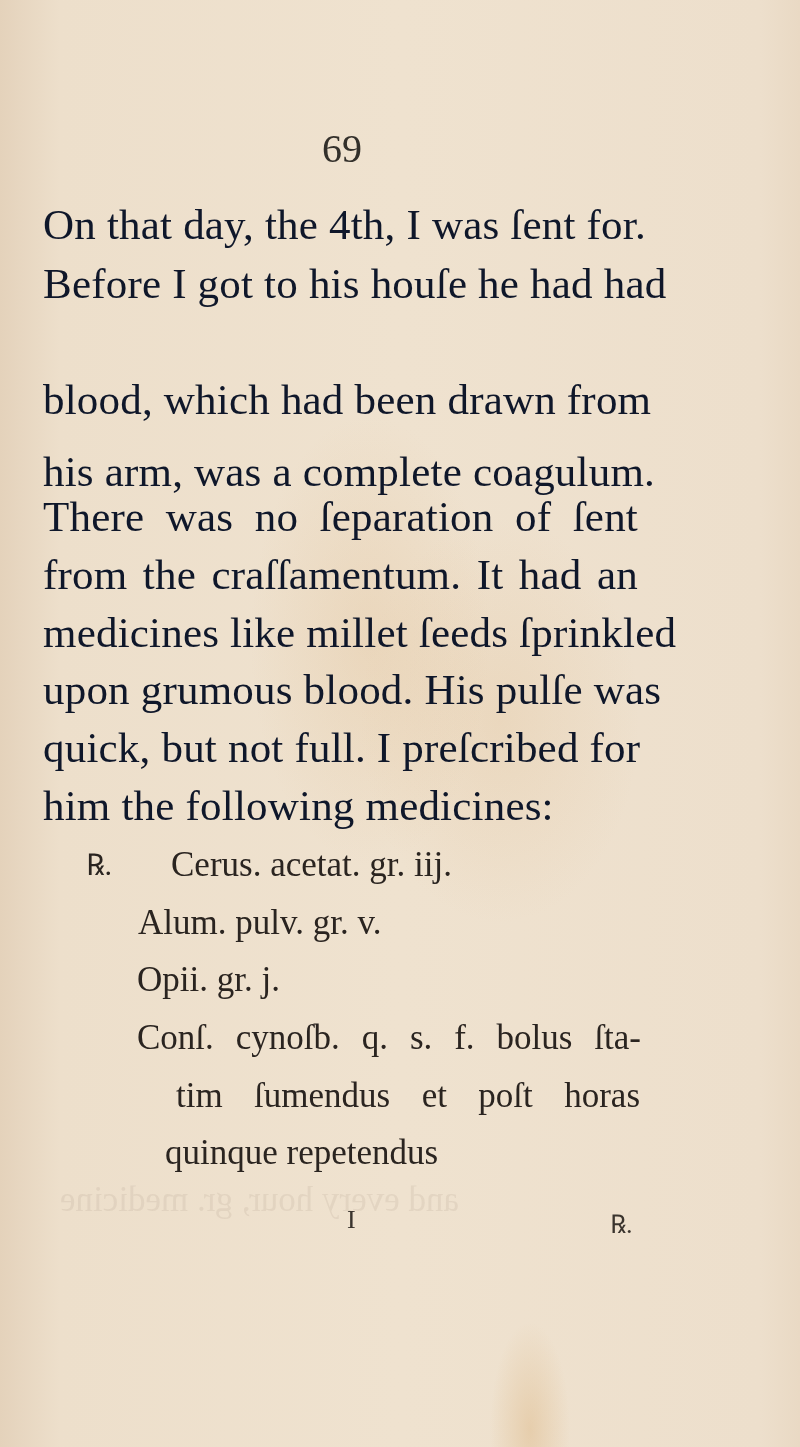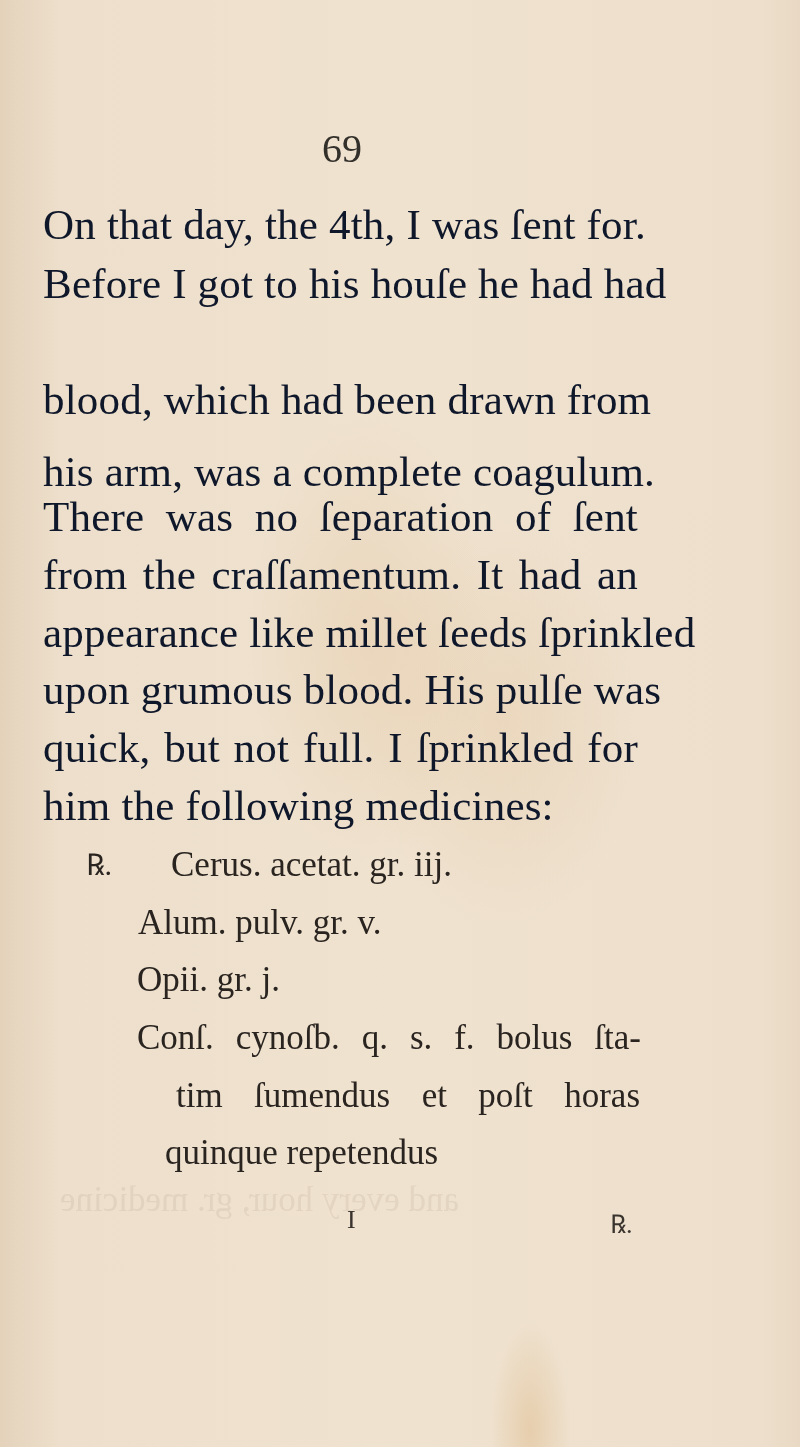--- a/index.html
+++ b/index.html
@@ -81,23 +81,23 @@
   <div class="bleed" style="top:1180px; left:60px;">and every hour, gr. medicine</div>
 
   <div class="page-number">69</div>
 
   <div class="line" style="top:205px;">On that day, the 4th, I was ſent for.</div>
   <div class="line" style="top:264px;">Before I got to his houſe he had had</div>
   <div class="line" style="top:380px;">blood, which had been drawn from</div>
   <div class="line" style="top:424px;margin-top:28px;">his arm, was a complete coagulum.</div>
   <div class="line" style="top:497px;">There was no ſeparation of ſent</div>
   <div class="line" style="top:555px;">from the craſſamentum. It had an</div>
-  <div class="line" style="top:613px;">appearance like millet ſeeds ſprinkled</div>
+  <div class="line" style="top:613px;">medicines like millet ſeeds ſprinkled</div>
   <div class="line" style="top:670px;">upon grumous blood. His pulſe was</div>
-  <div class="line" style="top:728px;">quick, but not full. I ſprinkled for</div>
+  <div class="line" style="top:728px;">quick, but not full. I preſcribed for</div>
   <div class="line last" style="top:786px;">him the following medicines:</div>
 
   <div>
     <span class="rx" style="top:845px; left:86px; font-size:30px;">℞.</span>
     <span class="rx" style="top:845px; left:137px;margin-left:34px;">Cerus. acetat. gr. iij.</span>
     <span class="rx" style="top:903px; left:120px;margin-left:18px;">Alum. pulv. gr. v.</span>
     <span class="rx" style="top:960px; left:137px;">Opii. gr. j.</span>
     <span class="rx" style="top:1018px; left:137px; width:504px; text-align:justify; text-align-last:justify;">Conſ. cynoſb. q. s. f. bolus ſta-</span>
     <span class="rx" style="top:1076px; left:176px; width:464px; text-align:justify; text-align-last:justify;">tim ſumendus et poſt horas</span>
     <span class="rx" style="top:1133px; left:165px;">quinque repetendus</span>

